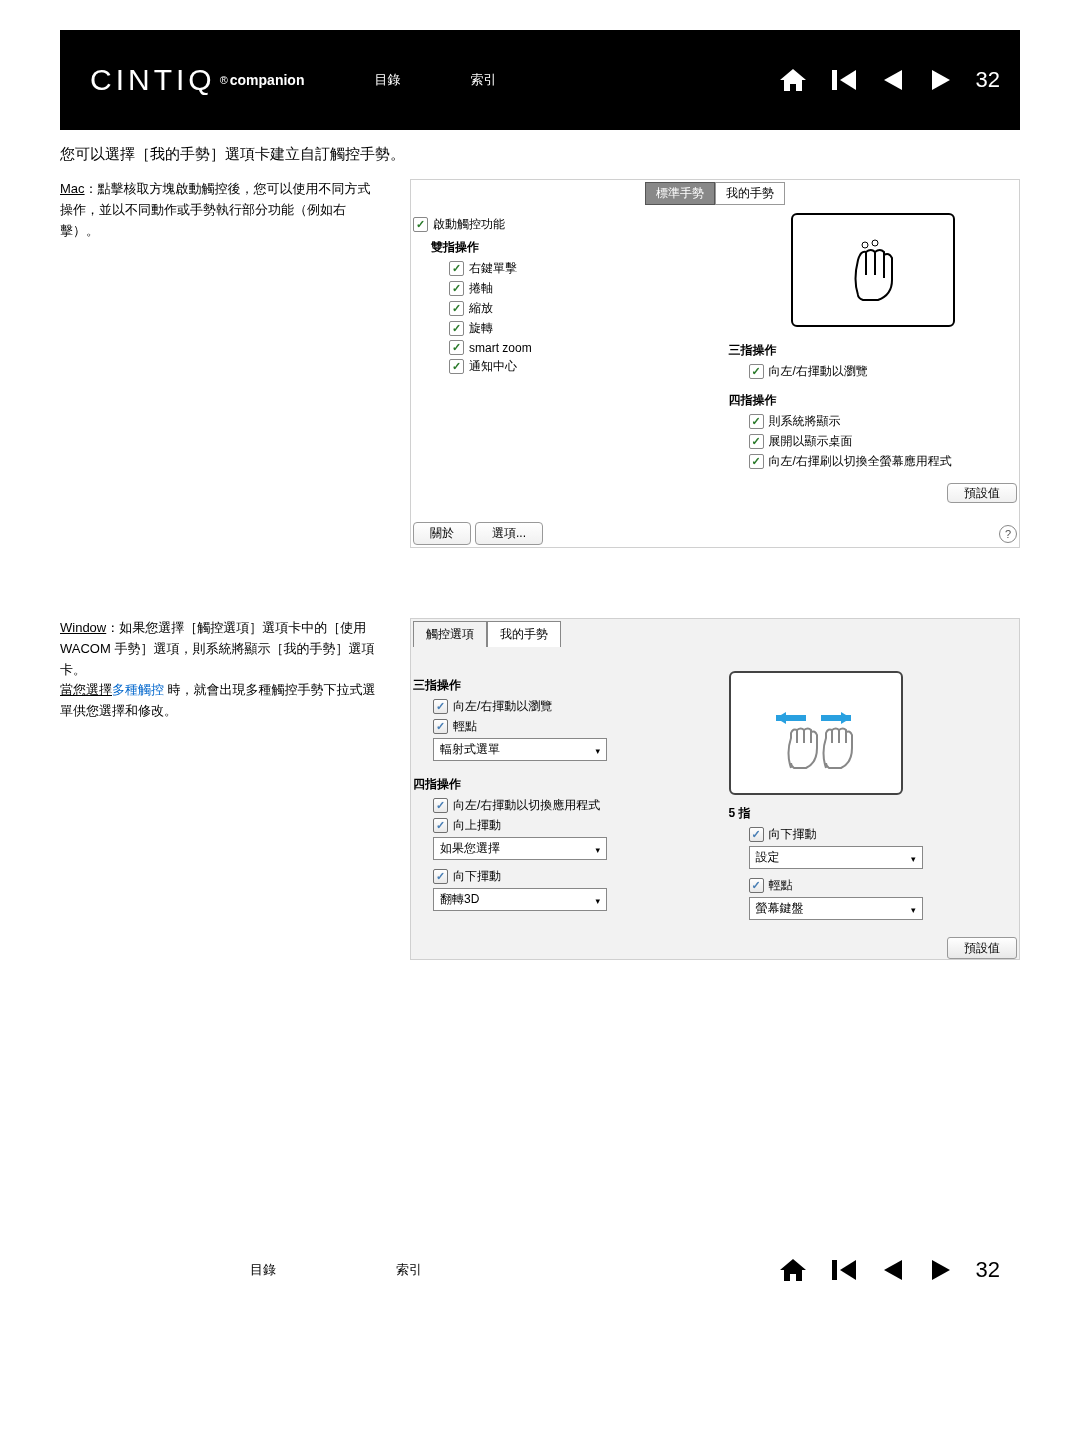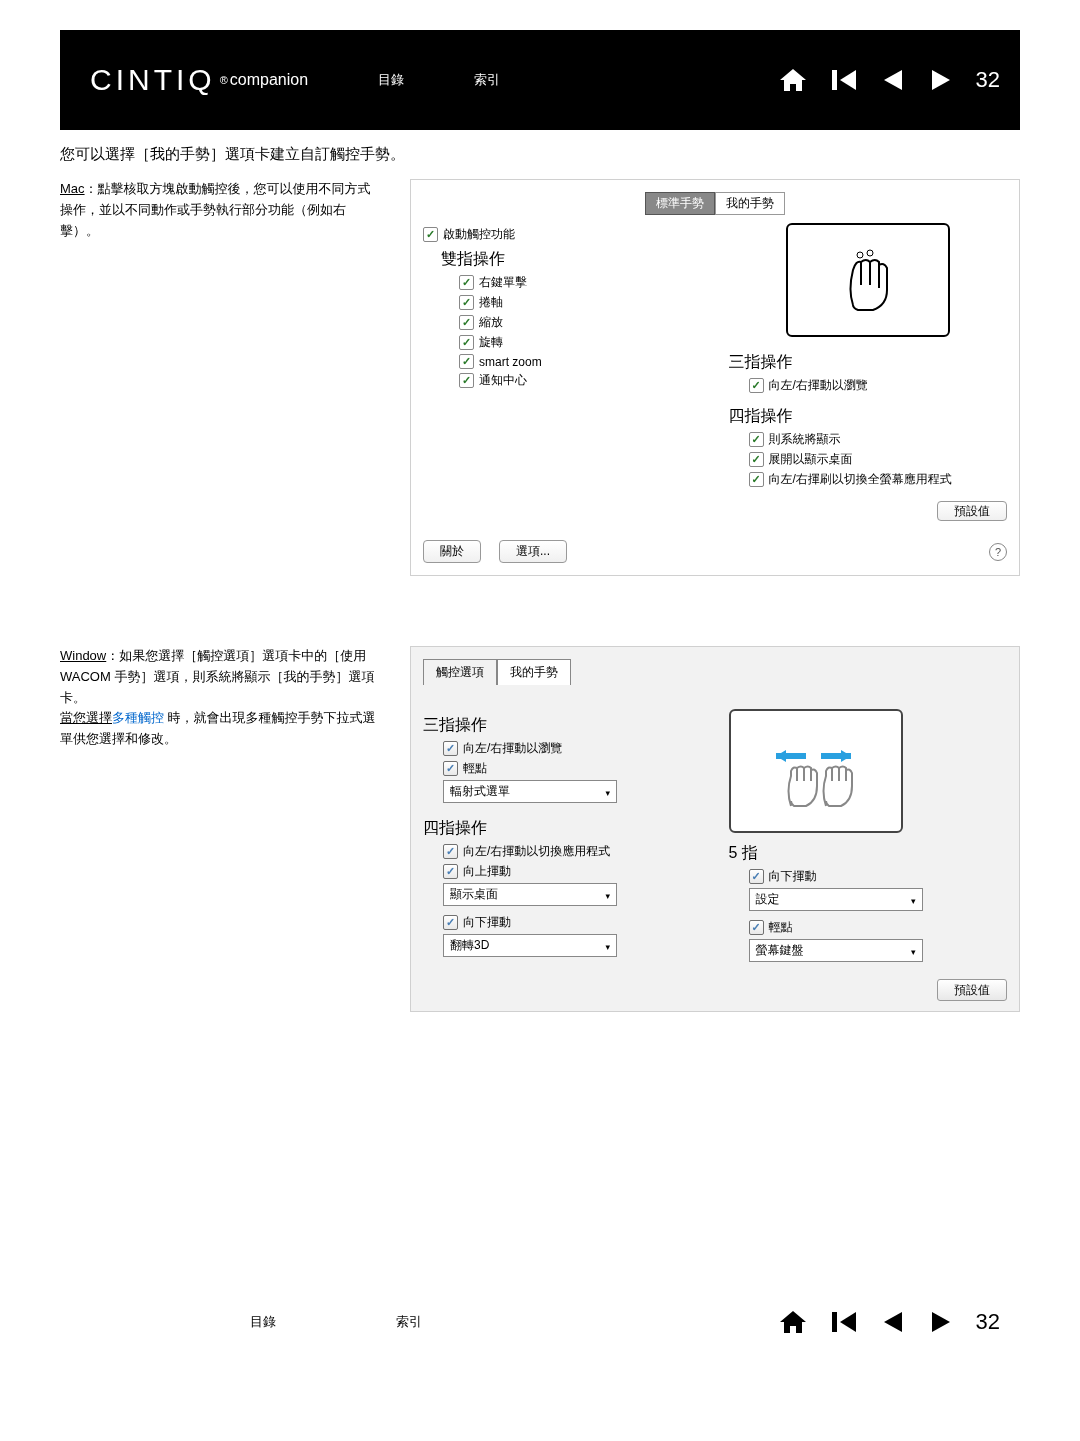--- a/index.html
+++ b/index.html
@@ -1,47 +1,47 @@
 <!DOCTYPE html>
 <html><head>
 <meta charset="utf-8">
 <style>
 body{margin:0;background:#fff;font-family:"Microsoft JhengHei","Helvetica Neue",sans-serif;font-size:13px;color:#000;width:1080px}
 .topbar,.botbar{background:#000;color:#fff;height:100px;display:flex;align-items:center;margin:30px 60px 0 60px;padding:0 20px 0 30px}
 .botbar{background:#fff;color:#000;margin-top:260px}
 .logo{font-family:"Helvetica Neue",sans-serif;font-weight:100;letter-spacing:4px;font-size:30px;display:flex;align-items:center}
 .logo .r{font-size:11px;vertical-align:top;margin-left:4px;letter-spacing:0}
-.logo .comp{font-size:16px;font-weight:normal;letter-spacing:0;margin-left:2px}
+.logo .comp{font-size:14px;font-weight:bold;letter-spacing:0;margin-left:2px}
 .navtxt{font-size:13px;color:#fff;margin-left:70px}
 .botbar .navtxt{color:#000}
 .icons{margin-left:auto;display:flex;align-items:flex-end;gap:22px}
 .pg{font-size:22px}
 .content{margin:15px 60px 0 60px}
 .intro{font-size:15px;margin:0 0 15px 0}
 .row{display:flex;gap:30px;margin-bottom:30px}
 .lt{width:320px;font-size:13px;line-height:1.6}
 .lt .u{text-decoration:underline}
 .lk{color:#0066cc;}
 .spacer{height:40px}
-.panel{flex:1;background:#fff;border:1px solid #d0d0d0;padding:12px;position:relative}
+.panel{flex:1;background:#fff;border:1px solid #d0d0d0;padding:2px;position:relative}
 .panel.p2{background:#f2f2f2}
 .tabset{display:flex;justify-content:center;margin-bottom:8px}
 .tab{border:1px solid #999;background:#fff;padding:2px 10px;font-size:12px}
 .tab.active{background:#888;color:#fff;border-color:#555}
 .tabset2{display:flex;margin-bottom:24px}
 .tab2{background:#fff;padding:4px 12px;font-size:12px;border-top:1px solid #888;border-left:1px solid #888;border-right:1px solid #888}
 .tab2.bg{background:#f2f2f2}
 .cols{display:flex;gap:27px}
 .col{flex:1}
 .chk{display:flex;align-items:center;margin:3px 0;font-size:12px}
 .chk .bx{width:13px;height:13px;border:1px solid #888;background:#fff;margin-right:5px;display:flex;align-items:center;justify-content:center;border-radius:2px}
 .chk .bx::after{content:"✓";color:#2a7a2a;font-size:11px;font-weight:bold}
 .chk.w7 .bx{border:1px solid #707070;background:linear-gradient(#fff,#e8e8e8)}
 .chk.w7 .bx::after{color:#4a7fb5}
-.sect{font-weight:normal;font-size:16px;margin:6px 0 4px 0}
+.sect{font-weight:bold;font-size:12px;margin:6px 0 4px 0}
 .indent{margin-left:18px}
 .indent2{margin-left:36px}
 .indent3{margin-left:20px}
 .preview{width:160px;height:110px;border:2px solid #000;border-radius:6px;background:#fff;margin:0 auto 15px auto;display:flex;align-items:center;justify-content:center}
 .preview2{width:170px;height:120px;border:2px solid #444;border-radius:6px;background:#fff;display:flex;align-items:center;justify-content:center;position:relative}
 .btnrow{display:flex;justify-content:space-between;align-items:center;margin-top:20px}
 .btn{border:1px solid #999;border-radius:4px;padding:2px 16px;font-size:12px;background:linear-gradient(#fff,#f0f0f0)}
 .wbtn{border:1px solid #999;border-radius:3px;padding:3px 16px;font-size:12px;background:linear-gradient(#fff,#e8e8e8)}
 .sel{border:1px solid #888;background:#fff;padding:2px 6px;font-size:12px;width:160px;display:flex;justify-content:space-between;align-items:center;margin-left:20px;margin-top:2px;margin-bottom:8px}
 .sel .v::after{content:"▾";font-size:9px}
@@ -158,21 +158,21 @@
               </div>
           <div class="chk">
                 <span class="bx"></span>
                 <span>向左/右揮刷以切換全螢幕應用程式</span>
               </div>
         </div>
         <div style="text-align:right;margin-top:15px"><span class="btn">預設值</span></div>
       </div>
     </div>
     <div class="btnrow">
-      <div style="display:flex;gap:18px">
+      <div style="display:flex;gap:4px">
         <span class="btn">關於</span>
         <span class="btn">選項...</span>
       </div>
       <span class="help">?</span>
     </div>
   </div>
 </div>
 
 <div class="spacer"></div>
 
@@ -205,21 +205,21 @@
         <div class="sect" style="margin-top:15px">四指操作</div>
         <div class="chk w7 indent3">
               <span class="bx"></span>
               <span>向左/右揮動以切換應用程式</span>
             </div>
         <div class="chk w7 indent3">
               <span class="bx"></span>
               <span>向上揮動</span>
             </div>
         <div class="sel">
-              <span>顯示桌面</span>
+              <span>如果您選擇</span>
               <span class="v"></span>
             </div>
         <div class="chk w7 indent3">
               <span class="bx"></span>
               <span>向下揮動</span>
             </div>
         <div class="sel">
               <span>翻轉3D</span>
               <span class="v"></span>
             </div>

